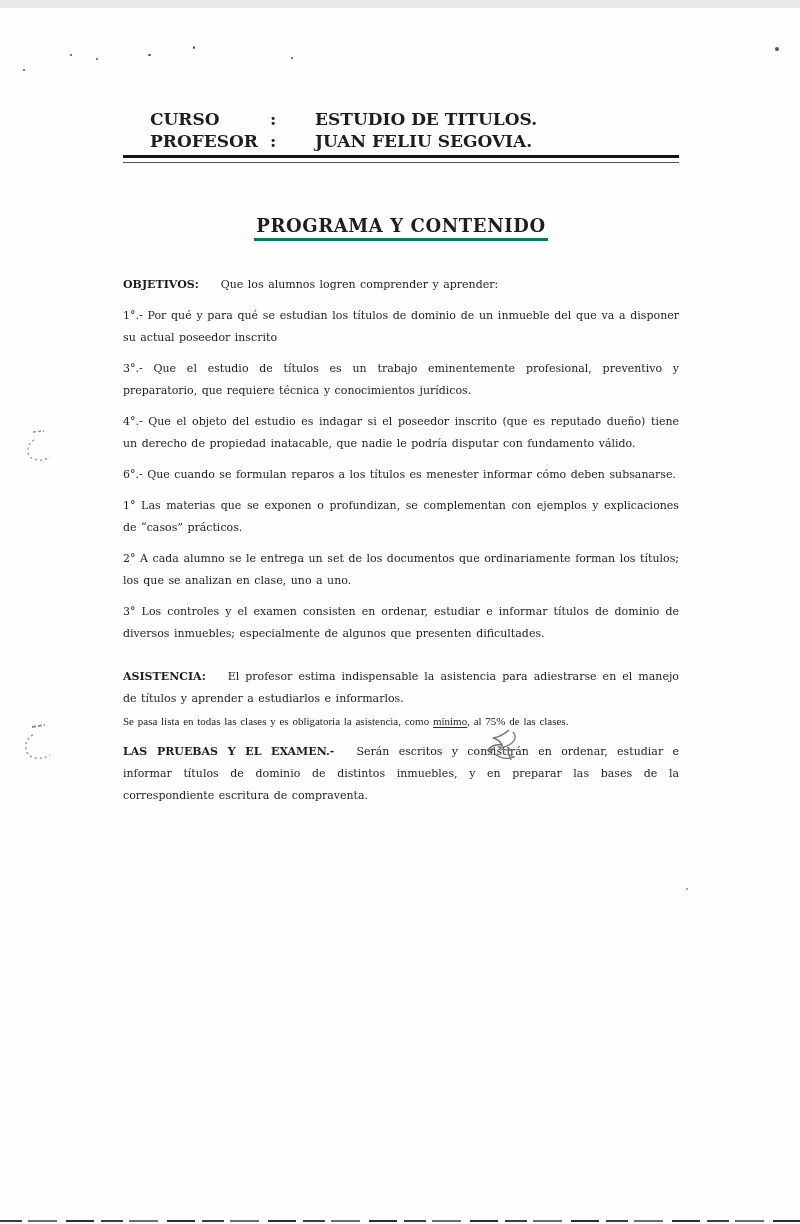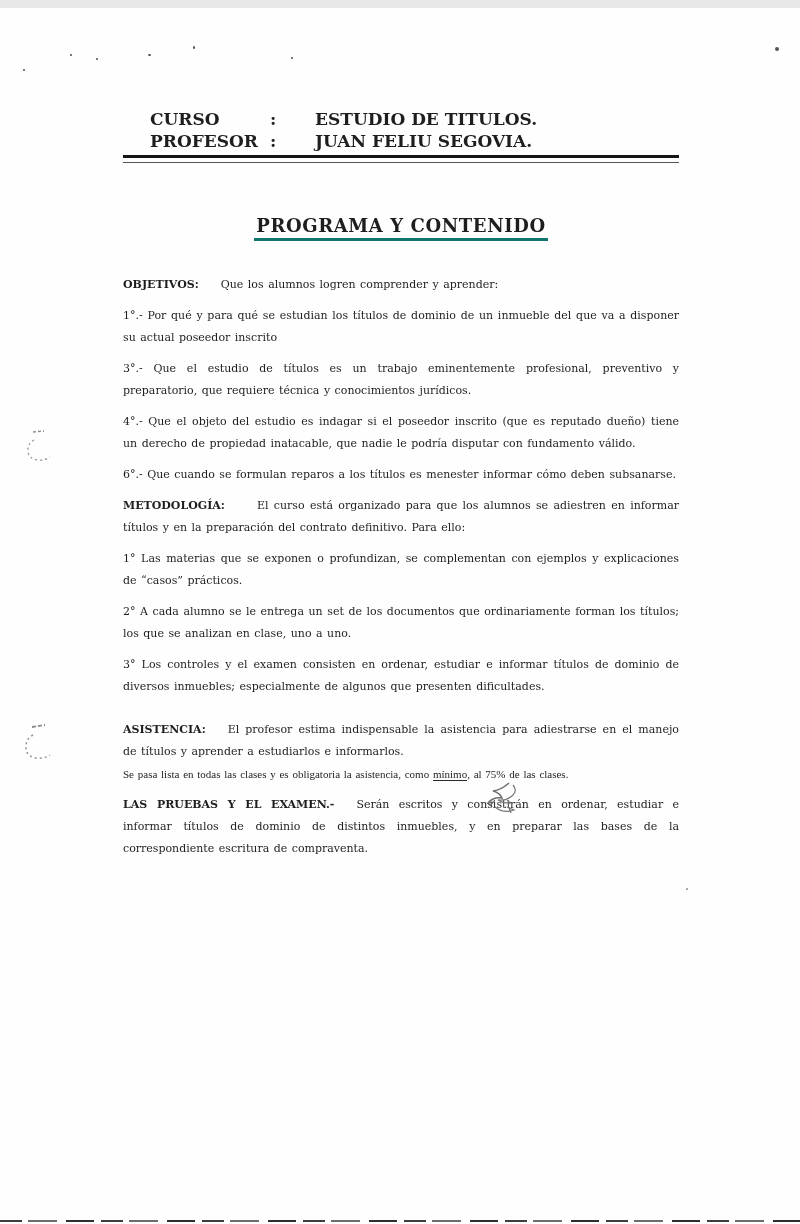--- a/index.html
+++ b/index.html
@@ -108,21 +108,20 @@
     <div class="title-wrap">
       <span class="title">PROGRAMA Y CONTENIDO</span>
     </div>
 
     <p class="para first"><span class="lead">OBJETIVOS:</span><span>Que los alumnos logren comprender y aprender:</span></p>
     <p class="para">1°.- Por qué y para qué se estudian los títulos de dominio de un inmueble del que va a disponer su actual poseedor inscrito</p>
     <p class="para">3°.- Que el estudio de títulos es un trabajo eminentemente profesional, preventivo y preparatorio, que requiere técnica y conocimientos jurídicos.</p>
     <p class="para">4°.- Que el objeto del estudio es indagar si el poseedor inscrito (que es reputado dueño) tiene un derecho de propiedad inatacable, que nadie le podría disputar con fundamento válido.</p>
     <p class="para">6°.- Que cuando se formulan reparos a los títulos es menester informar cómo deben subsanarse.</p>
 
-    <p class="para"><span class="lead wide">METODOLOGÍA:</span><span>El curso está organizado para que los alumnos se adiestren en informar títulos y en la preparación del contrato definitivo. Para ello:</span></p>
     <p class="para">1° Las materias que se exponen o profundizan, se complementan con ejemplos y explicaciones de “casos” prácticos.</p>
     <p class="para">2° A cada alumno se le entrega un set de los documentos que ordinariamente forman los títulos; los que se analizan en clase, uno a uno.</p>
     <p class="para">3° Los controles y el examen consisten en ordenar, estudiar e informar títulos de dominio de diversos inmuebles; especialmente de algunos que presenten dificultades.</p>
 
     <p class="para sect"><span class="lead">ASISTENCIA:</span><span>El profesor estima indispensable la asistencia para adiestrarse en el manejo de títulos y aprender a estudiarlos e informarlos.</span></p>
     <p class="para tight"><span>Se pasa lista en todas las clases y es obligatoria la asistencia, como </span><span class="u">mínimo</span><span>, al </span><span class="pct"><span>75%</span><svg width="48" height="40" viewBox="0 0 48 40">
             <path d="M34 2 q-8 7 -16 8 q7 2 9 7 q-9 -1 -14 5 l5 -1 l-3 4" fill="none" stroke="#6f6f6f" stroke-width="1.5"></path>
             <path d="M38 4 q5 6 -1 11 q-6 5 -14 4 q6 4 13 3 l-4 -3 M20 26 q9 7 19 3 l-5 -2 l2 5" fill="none" stroke="#7a7a7a" stroke-width="1.3"></path>
           </svg></span><span> de las clases.</span></p>
 

